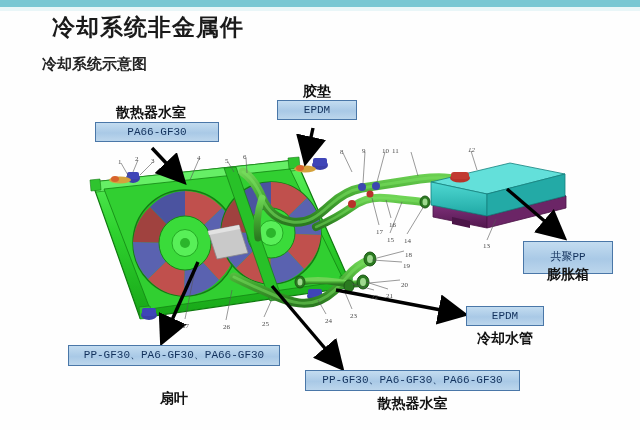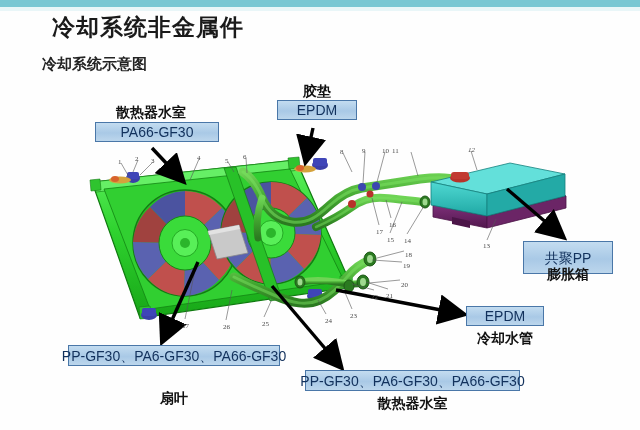--- a/index.html
+++ b/index.html
@@ -27,27 +27,27 @@
     font-family:"DejaVu Serif","Liberation Serif",serif;
     white-space:nowrap;
   }
 
   
   .lbox{
     position:absolute;
     background:linear-gradient(180deg,#c3dcf0 0%,#a9c9e6 55%,#bcd6ec 100%);
     border:1px solid #4a77a8;
     color:#12315c;
-    font-size:14px;
+    font-size:11px;
     text-align:center;
     line-height:1.0;
     display:flex;align-items:center;justify-content:center;
     box-sizing:border-box;
     white-space:nowrap;
-    font-family:Liberation Sans, sans-serif;
+    font-family:Liberation Mono, monospace;
   }
   .lcap{
     position:absolute;
     font-size:14px;color:#111;font-weight:bold;
     text-align:center;white-space:nowrap;
     font-family:"DejaVu Serif","Liberation Serif",serif;
   }
 
   
   #diagram{position:absolute;left:0;top:0;width:640px;height:430px;}

